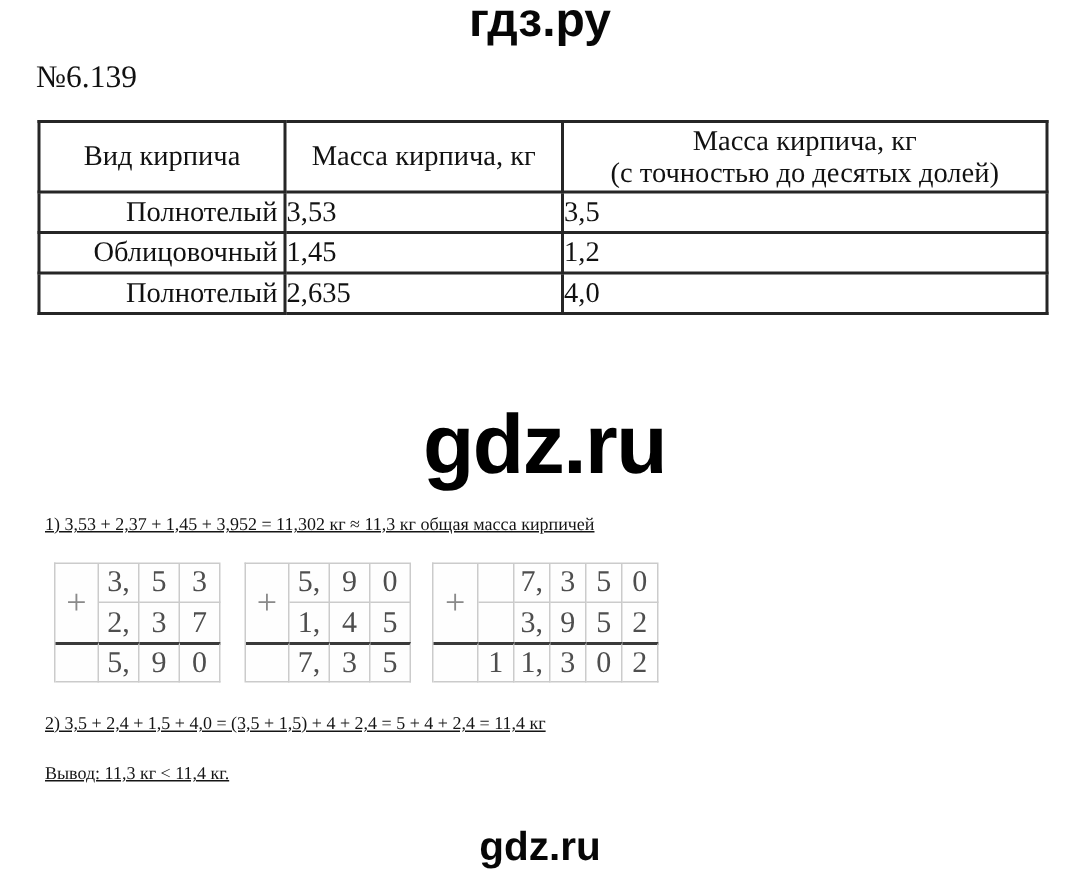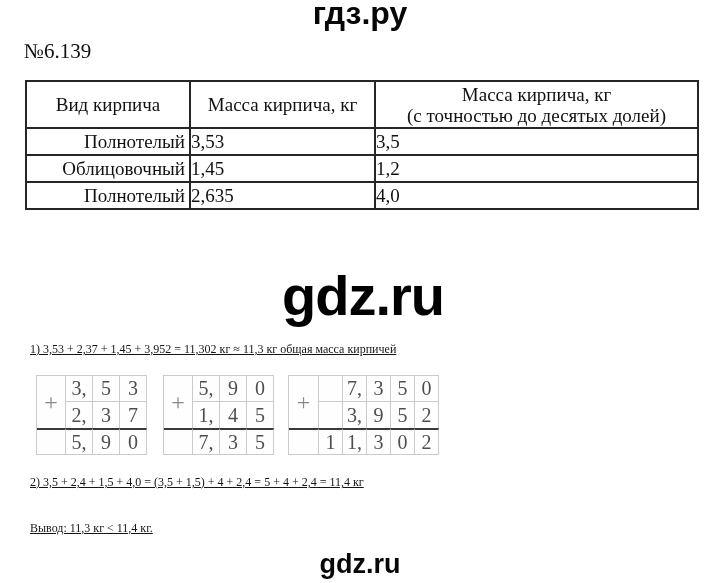--- a/index.html
+++ b/index.html
@@ -51,21 +51,21 @@
     white-space:nowrap;
   }
   .eq{
     position:absolute;left:30px;
     font-size:12px;line-height:23px;color:#151515;
     white-space:nowrap;
     text-decoration:underline;
   }
   .eq.step1{top:338px;}
   .eq.step2{top:471px;}
-  .eq.conclusion{top:504px;margin-top:13px;}
+  .eq.conclusion{top:504px;}
   .add-grid{
     position:absolute;top:375px;
     display:grid;
     border-top:1px solid #cbcbcb;
     border-left:1px solid #cbcbcb;
     color:#4e4e4e;
     font-size:20px;
     background:#fefefe;
   }
   .add-grid.g1{left:36px;grid-template-columns:29px 27px 27px 27px;grid-template-rows:26px 26px 27px;}

